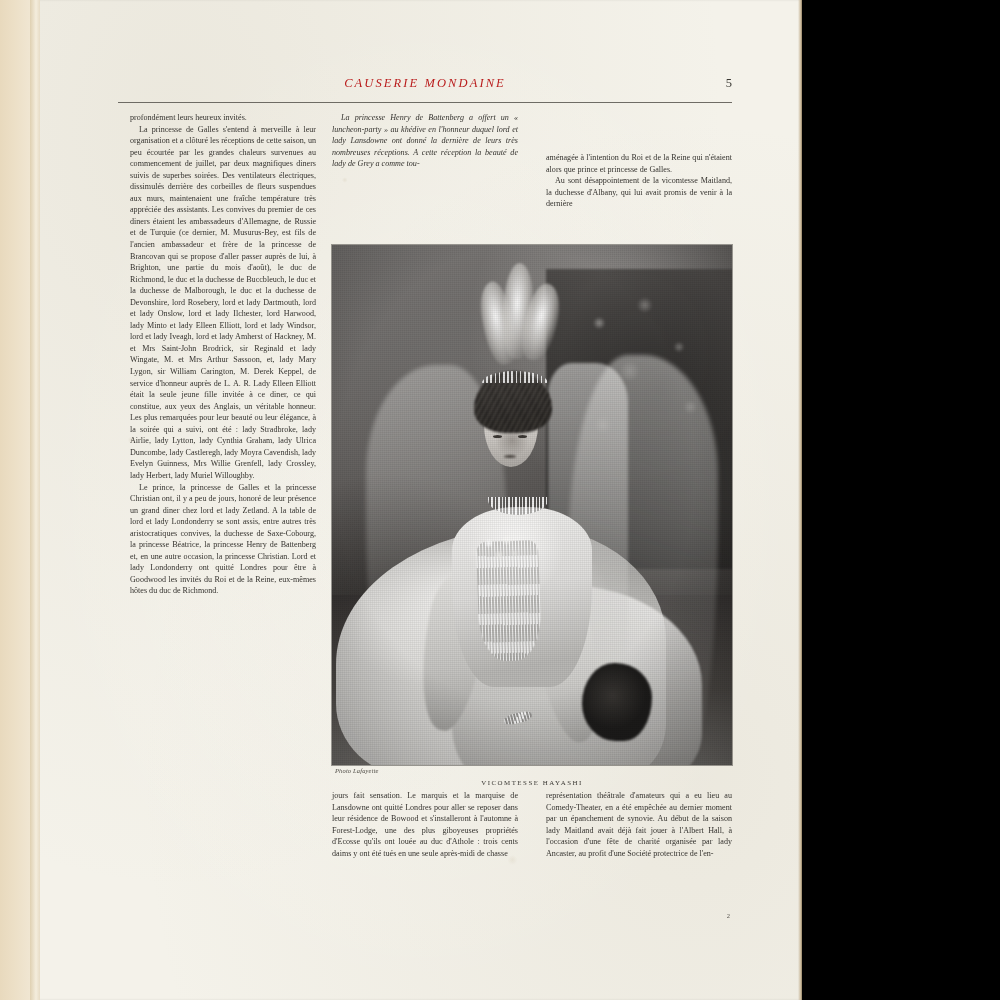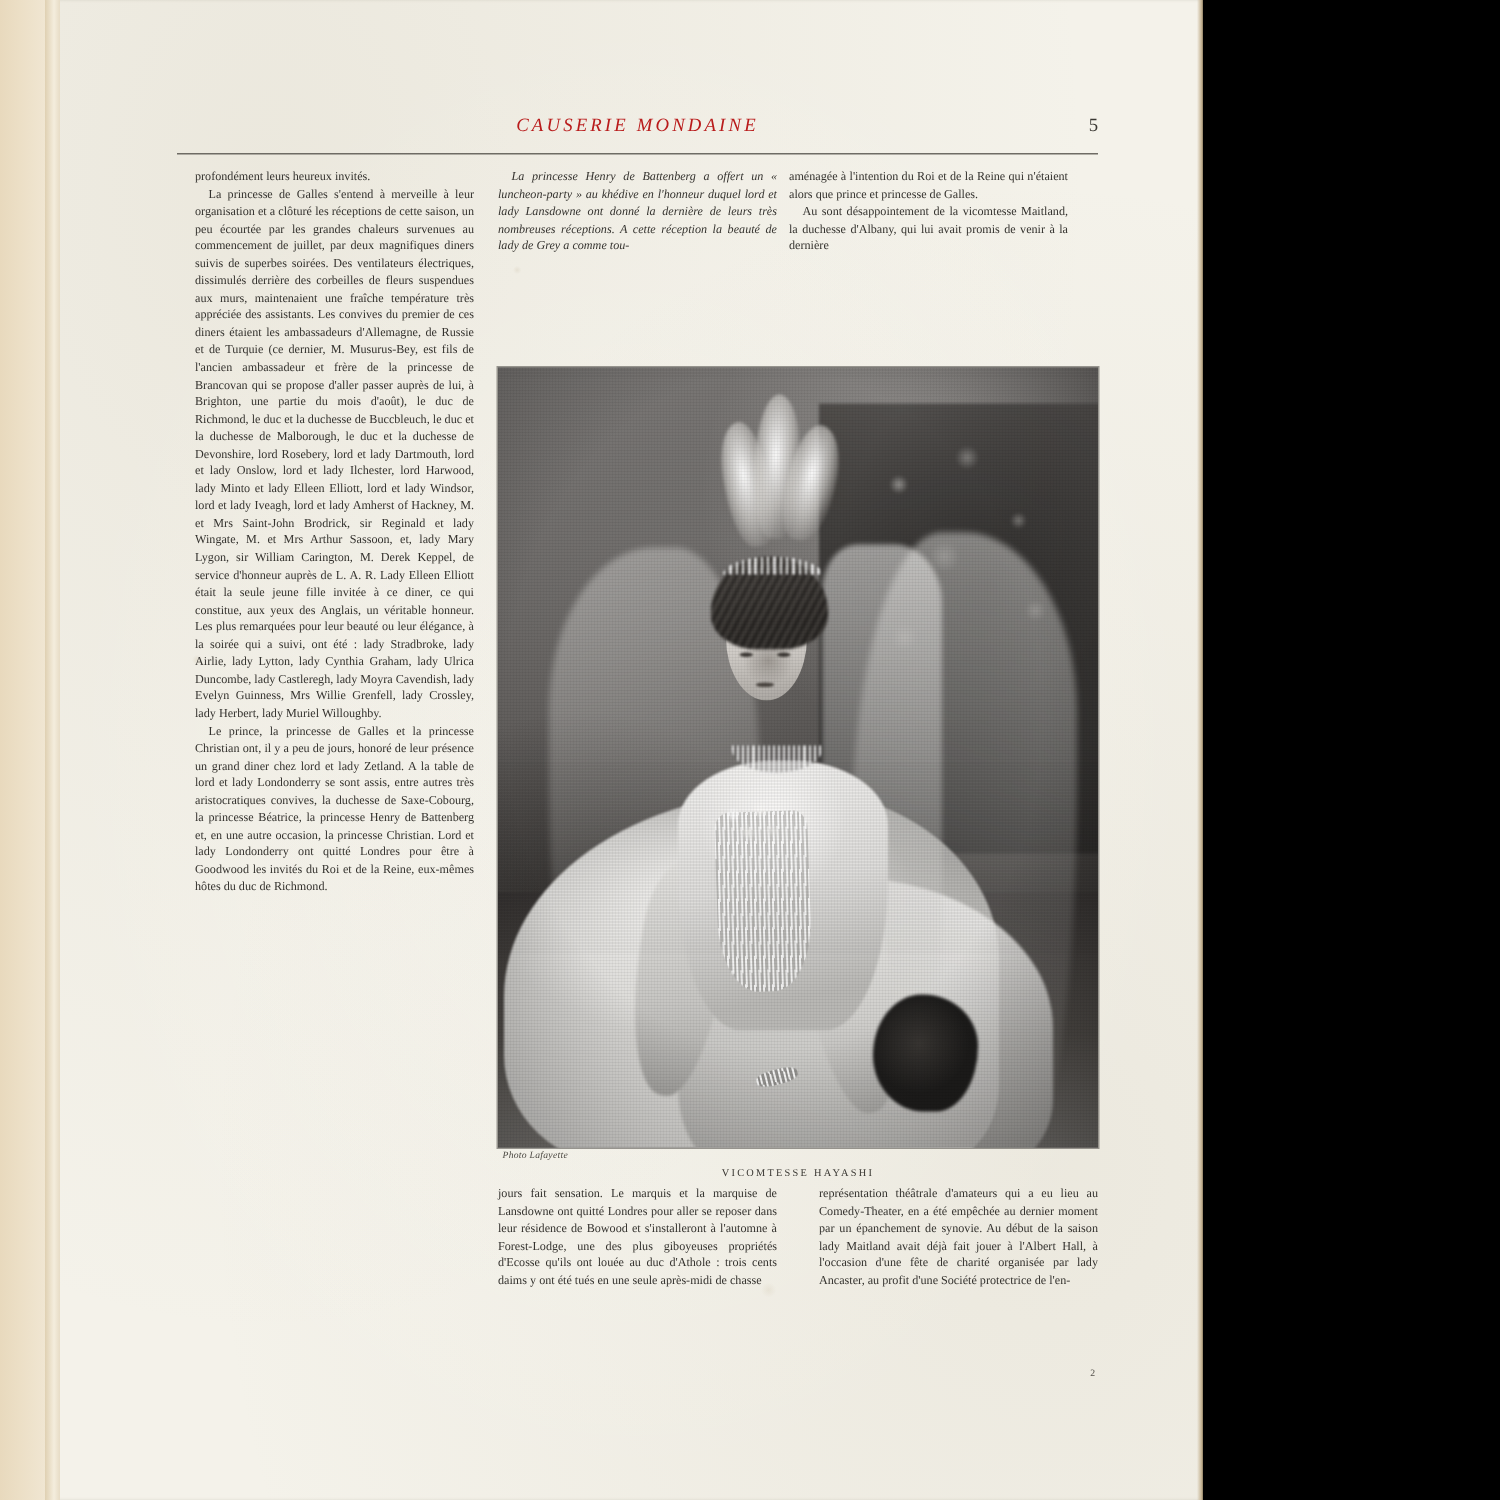--- a/index.html
+++ b/index.html
@@ -72,21 +72,21 @@
   }
   .col {
     position:absolute; top:0; width:186px;
     font-size:8.1px; line-height:11.55px;
     text-align:justify; text-justify:inter-word;
     hyphens:manual;
     color:#34322e;
   }
   .col.c1 { left:12px; }
   .col.c2 { left:214px;font-style:italic; }
-  .col.c3 { left:408px; }
+  .col.c3 { left:428px;margin-top:40px; }
 
   .col p { margin:0; text-indent:9px; }
   .col p.noind { text-indent:0; }
 
   
   .c2-top, .c3-top { }
 
   
   .figure {
     position:absolute; left:214px; top:133px; width:400px;

